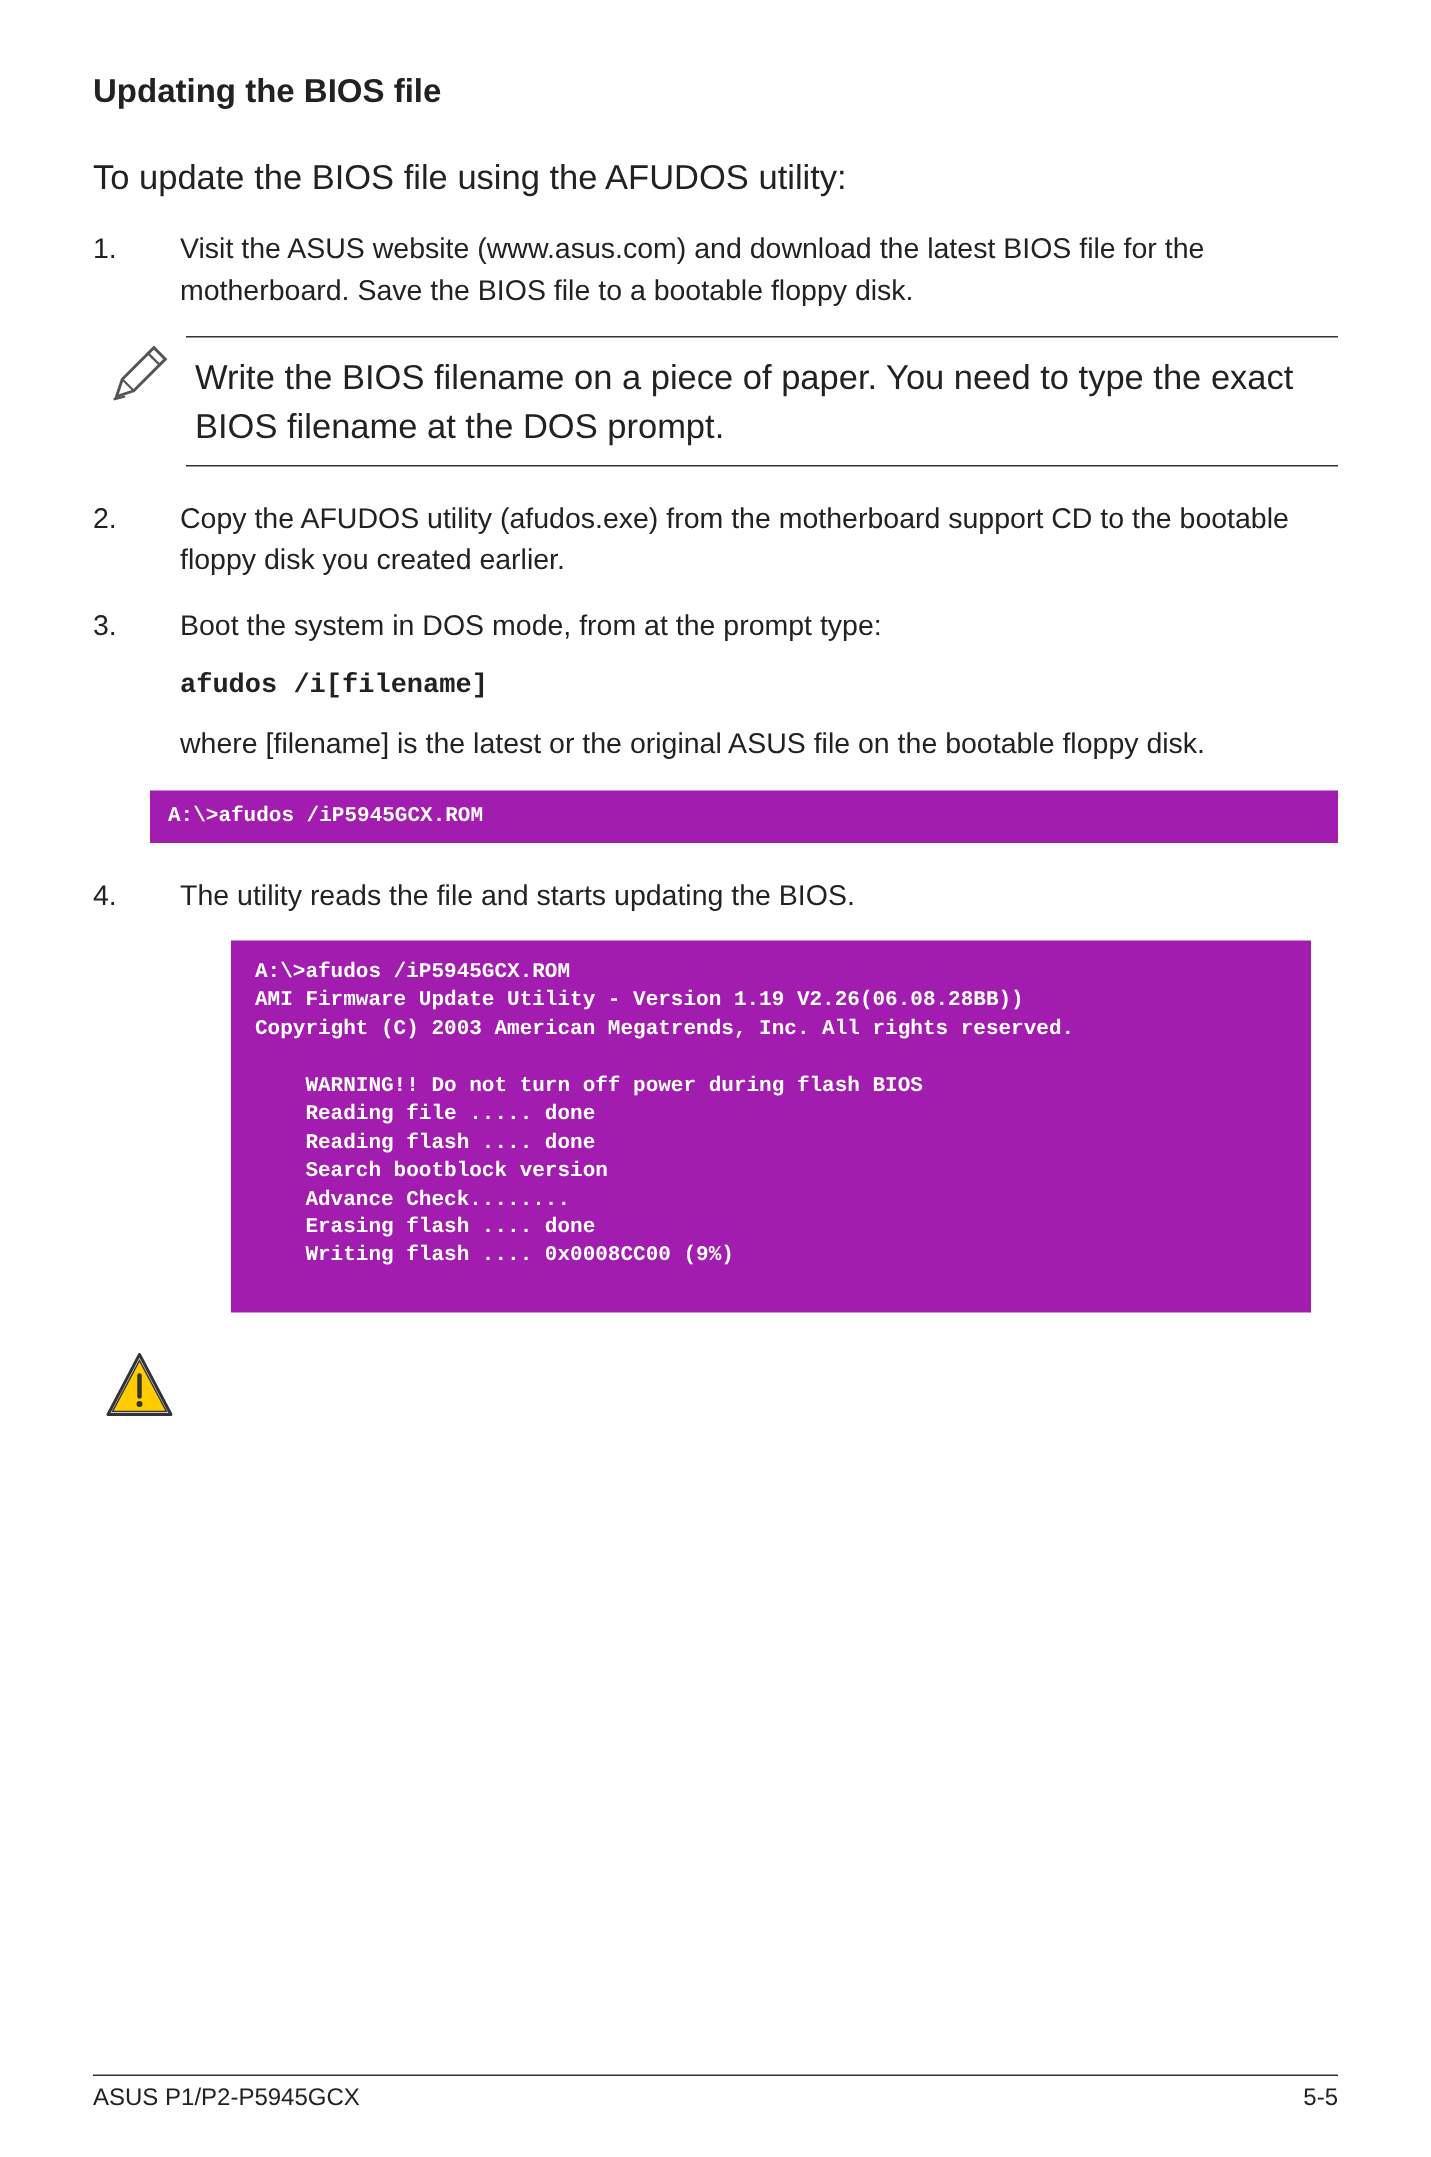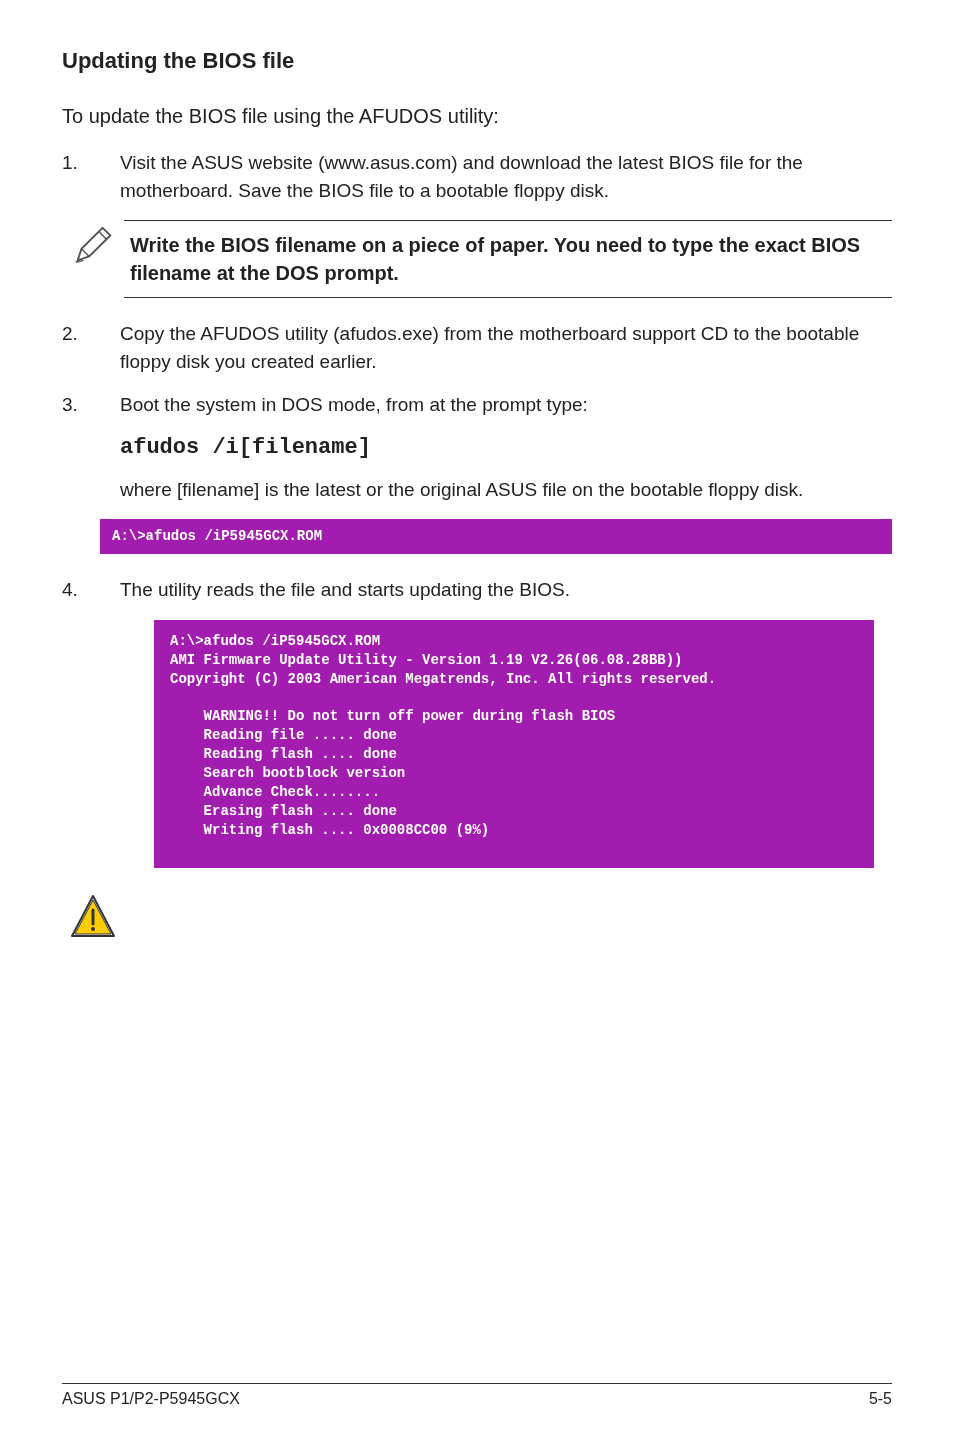--- a/index.html
+++ b/index.html
@@ -11,21 +11,21 @@
     padding: 48px 62px 30px 62px;
     background: #fff;
     position: relative;
   }
   .heading {
     font-size: 22px;
     font-weight: bold;
     margin-bottom: 28px;
   }
   .body-text {
-    font-size: 20px;
+    font-size: 23px;
     line-height: 1.45;
     margin-bottom: 18px;
   }
   .numlist {
     display: flex;
     font-size: 19px;
     line-height: 1.45;
     margin-bottom: 16px;
   }
   .numlist .num {
@@ -46,28 +46,27 @@
     display: flex;
     align-items: center;
     justify-content: center;
     padding-top: 2px;
   }
   .note-text-wrap {
     flex: 1;
     border-top: 1px solid #333;
     border-bottom: 1px solid #333;
     padding: 10px 0 10px 6px;
-    font-size: 20px;
+    font-size: 23px;
     line-height: 1.4;
-    font-weight: bold;
   }
   .code-inline {
     font-family: "Courier New", monospace;
     font-weight: bold;
-    font-size: 22px;
+    font-size: 18px;
     margin: 4px 0 16px 58px;
   }
   .terminal {
     background: #a21caf;
     color: #fff;
     font-family: "Courier New", monospace;
     font-weight: bold;
     font-size: 14px;
     padding: 8px 12px;
     margin: 4px 0 22px 38px;

